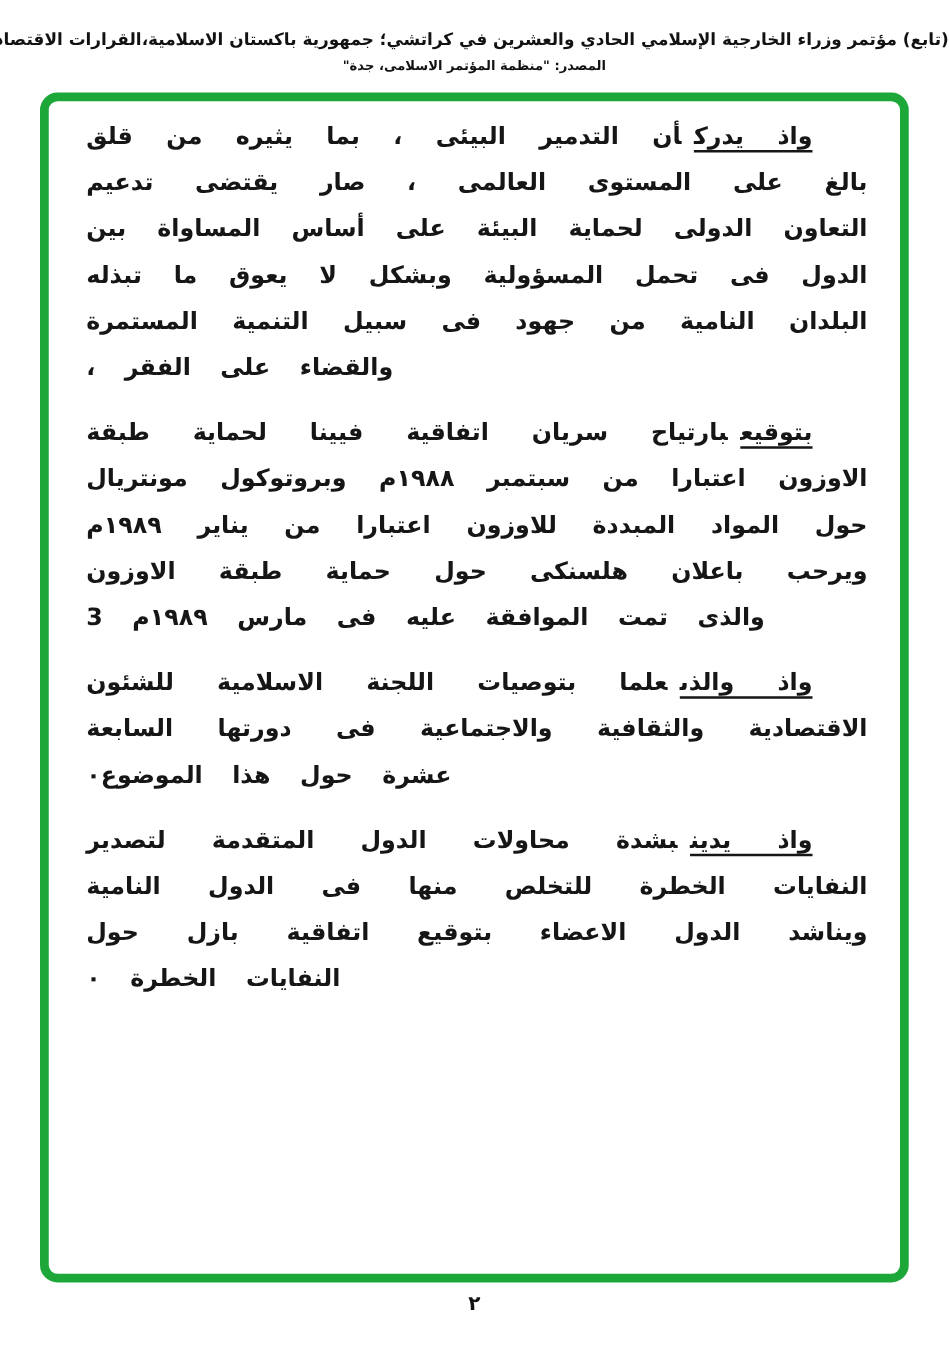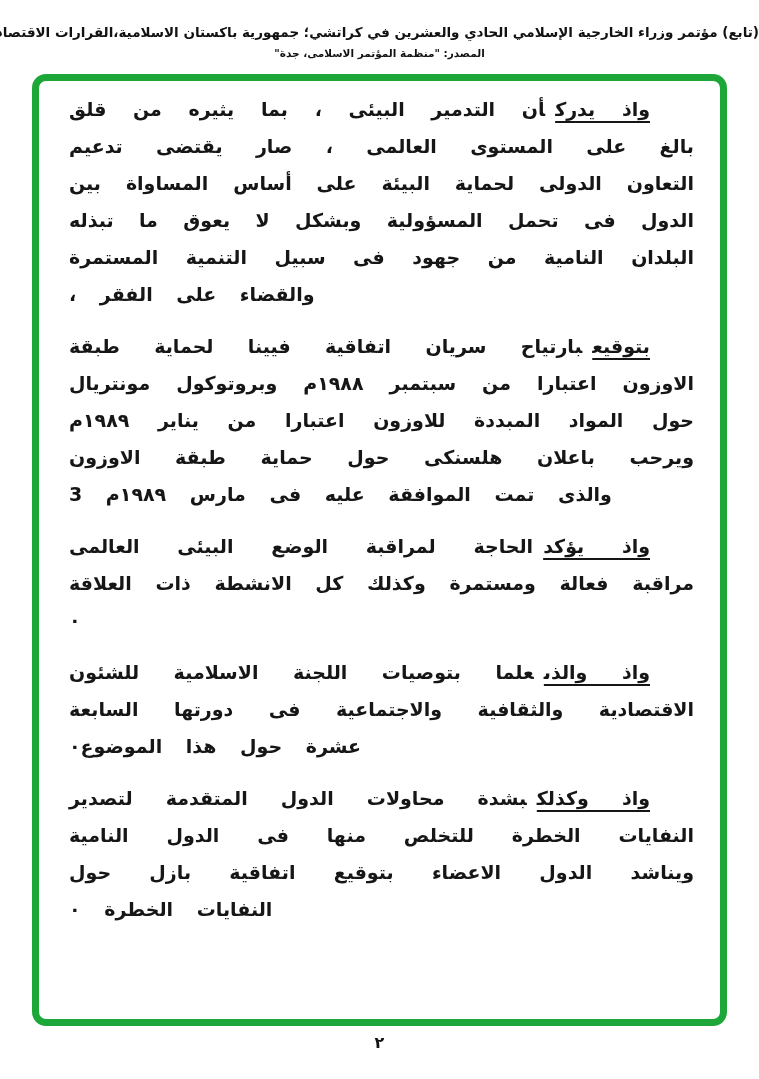--- a/index.html
+++ b/index.html
@@ -79,24 +79,23 @@
     <div class="header-citation">(تابع) مؤتمر وزراء الخارجية الإسلامي الحادي والعشرين في كراتشي؛ جمهورية باكستان الاسلامية،القرارات الاقتصادية، القرار الرقم٢١/١٧-أق</div>
     <div class="header-source">المصدر: "منظمة المؤتمر الاسلامى، جدة"</div>
   </div>
 
   <div class="content-frame" style="border-color: rgb(30, 167, 57);">
 
     <p class="para"><span class="para-lead">واذ يدرك</span><span>أن التدمير البيئى ، بما يثيره من قلق بالغ على المستوى العالمى ، صار يقتضى تدعيم التعاون الدولى لحماية البيئة على أساس المساواة بين الدول فى تحمل المسؤولية وبشكل لا يعوق ما تبذله البلدان النامية من جهود فى سبيل التنمية المستمرة والقضاء على الفقر ،</span></p>
 
     <p class="para"><span class="para-lead">بتوقيع</span><span>بارتياح سريان اتفاقية فيينا لحماية طبقة الاوزون اعتبارا من سبتمبر ١٩٨٨م وبروتوكول مونتريال حول المواد المبددة للاوزون اعتبارا من يناير ١٩٨٩م ويرحب باعلان هلسنكى حول حماية طبقة الاوزون والذى تمت الموافقة عليه فى مارس ١٩٨٩م 3</span></p>
 
-    <p class="para"><span class="para-lead">واذ يؤكد</span><span>الحاجة لمراقبة الوضع البيئى العالمى مراقبة فعالة ومستمرة وكذلك كل الانشطة ذات العلاقة ٠</span></p>
 
     <p class="para"><span class="para-lead">واذ والذى</span><span>علما بتوصيات اللجنة الاسلامية للشئون الاقتصادية والثقافية والاجتماعية فى دورتها السابعة عشرة حول هذا الموضوع٠</span></p>
 
 
-    <p class="para"><span class="para-lead">واذ وكذلك</span><span>بشدة محاولات الدول المتقدمة لتصدير النفايات الخطرة للتخلص منها فى الدول النامية ويناشد الدول الاعضاء بتوقيع اتفاقية بازل حول النفايات الخطرة ٠</span></p>
+    <p class="para"><span class="para-lead">واذ يدين</span><span>بشدة محاولات الدول المتقدمة لتصدير النفايات الخطرة للتخلص منها فى الدول النامية ويناشد الدول الاعضاء بتوقيع اتفاقية بازل حول النفايات الخطرة ٠</span></p>
 
   </div>
 
   <div class="page-number">٢</div>
 
 </div>
 
 </body></html>

